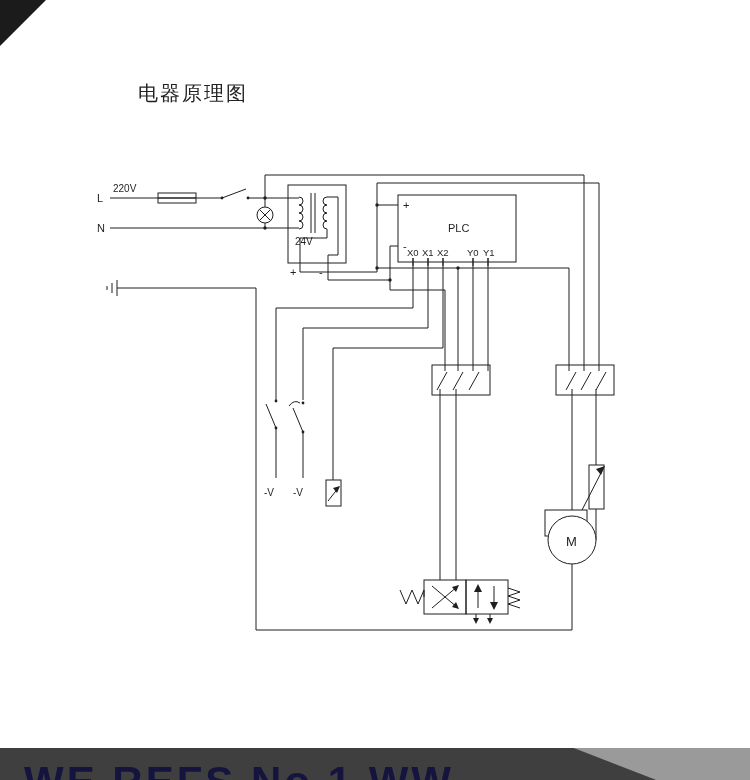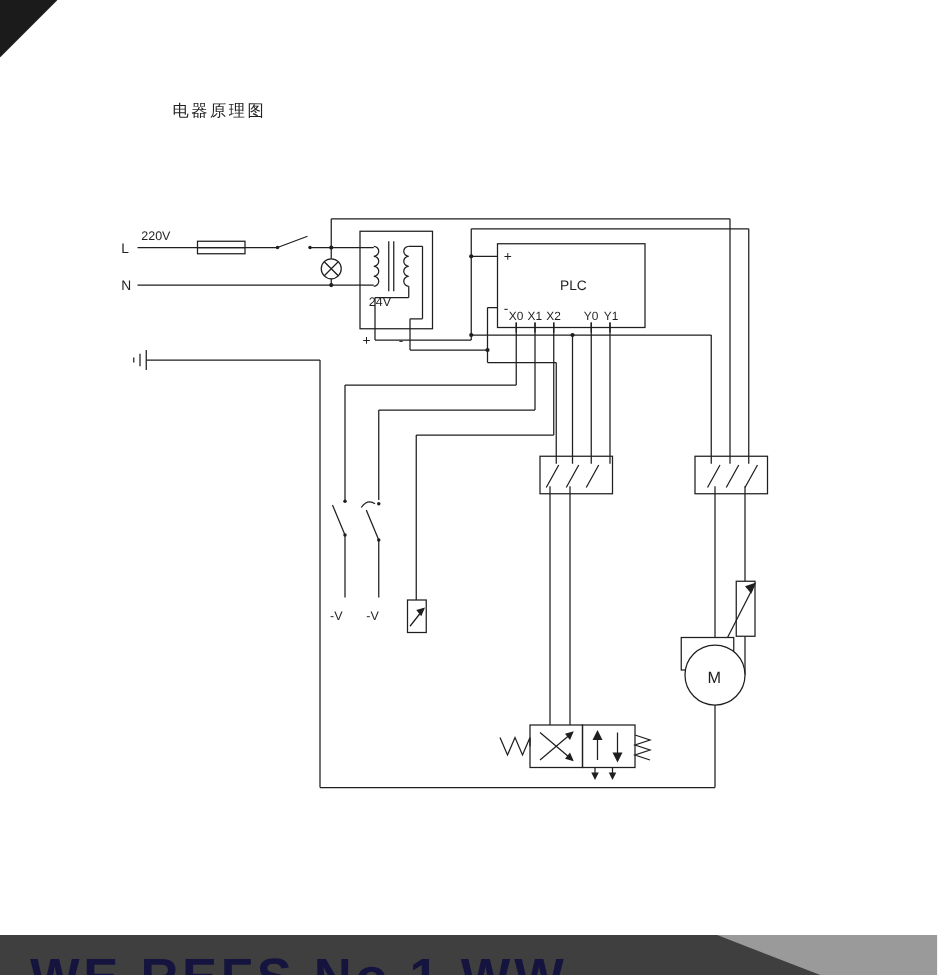--- a/index.html
+++ b/index.html
@@ -1,20 +1,20 @@
 <!DOCTYPE html>
 <html><head>
 <meta charset="utf-8">
 <style>
   html,body{margin:0;padding:0;background:#ffffff;}
   #stage{position:relative;width:750px;height:780px;background:#ffffff;overflow:hidden;
          font-family:"Liberation Sans","DejaVu Sans",sans-serif;}
   #corner-triangle{position:absolute;left:0;top:0;width:46px;height:46px;background:#1b1b1b;
          clip-path:polygon(0 0,100% 0,0 100%);}
-  #page-title{position:absolute;left:138px;top:80px;font-size:13px;color:#222;
+  #page-title{position:absolute;left:138px;top:80px;font-size:20px;color:#222;
          letter-spacing:2px;font-family:"Liberation Serif","DejaVu Serif",serif;}
   #schematic-svg{position:absolute;left:0;top:0;}
   .wire{stroke:#1f1f1f;stroke-width:1;fill:none;}
   .sym{stroke:#1f1f1f;stroke-width:1;fill:none;}
   .boxfill{stroke:#1f1f1f;stroke-width:1;fill:#ffffff;}
   .dot{fill:#1f1f1f;stroke:none;}
   .ah{fill:#1f1f1f;stroke:none;}
   .lbl{fill:#1f1f1f;font-family:"Liberation Sans","DejaVu Sans",sans-serif;}
   .s10{font-size:10px;} .s11{font-size:11px;} .s13{font-size:13px;} .s9{font-size:9.5px;}
   #bottom-band{position:absolute;left:0;top:748px;width:750px;height:32px;background:#9a9a9a;}

